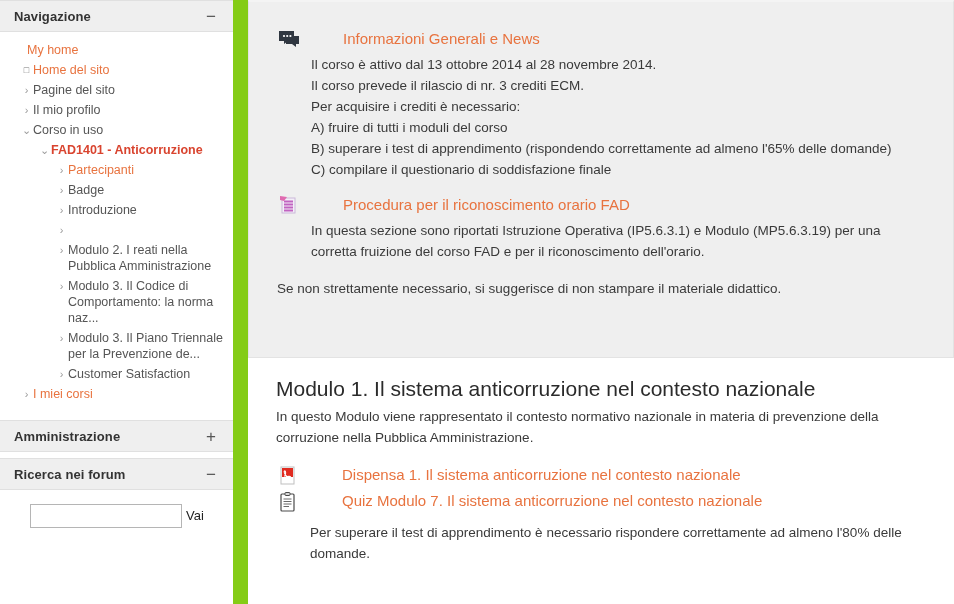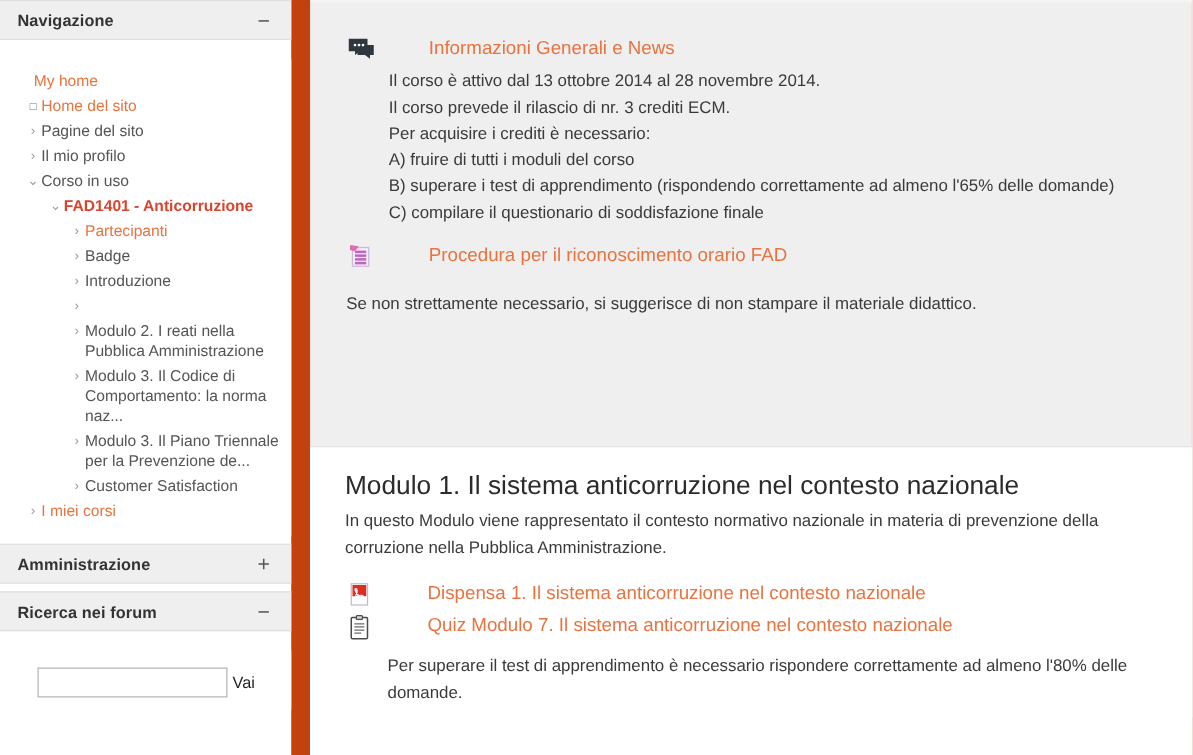--- a/index.html
+++ b/index.html
@@ -3,21 +3,21 @@
 <meta charset="utf-8">
 <style>
   * { box-sizing: border-box; }
   html, body {
     margin: 0; padding: 0;
     width: 954px; height: 604px;
     background: #ffffff;
     font-family: "Liberation Sans", sans-serif;
     overflow: hidden;
   }
-  .page { position: relative; width: 852px; height: 604px; background: #c2410c; padding-left: 22px; }
+  .page { position: relative; width: 852px; height: 604px; background: #84cc16; padding-left: 22px; }
 
   
   .sidebar {
     position: absolute; left: 0; top: 0;
     width: 233px; height: 604px;
     background: #ffffff;
   }
   .block { margin-bottom: 0; }
   .block-header {
     background: #efefef;
@@ -30,21 +30,21 @@
   }
   .block-title {
     font-size: 13px; font-weight: bold; color: #333333;
     letter-spacing: 0.1px;
   }
   .block-toggle {
     font-size: 17px; color: #555; line-height: 1;
     width: 16px; text-align: center; font-weight: 400;
     cursor: pointer;
   }
-  .block-body { padding: 8px 0 10px 0; background: #fff; margin-top: 15px; }
+  .block-body { padding: 8px 0 10px 0; background: #fff; }
 
   .nav-tree { list-style: none; margin: 0; padding: 0; }
   .nav-item {
     position: relative;
     font-size: 12.5px;
     line-height: 16px;
     padding: 2px 6px 2px 0;
     display: flex;
     align-items: flex-start;
   }
@@ -279,20 +279,23 @@
             <rect x="5" y="3" width="13" height="15" fill="#f3eef7" stroke="#cbb8da" stroke-width="1"></rect>
             <rect x="7" y="5.5" width="9" height="2" fill="#c163c1"></rect>
             <rect x="7" y="8.5" width="9" height="2" fill="#c163c1"></rect>
             <rect x="7" y="11.5" width="9" height="2" fill="#c163c1"></rect>
             <rect x="7" y="14.5" width="9" height="2" fill="#c163c1"></rect>
             <path d="M3 1 l7 1 l-3 4 l-4 -1 z" fill="#e06bb0"></path>
           </svg>
         </span>
         <a class="act-link">Procedura per il riconoscimento orario FAD</a>
       </div>
+      <div class="act-body">
+        <p>In questa sezione sono riportati Istruzione Operativa (IP5.6.3.1) e Modulo (MP5.6.3.19) per una corretta fruizione del corso FAD e per il riconoscimento dell'orario.</p>
+      </div>
       <p class="free-text">Se non strettamente necessario, si suggerisce di non stampare il materiale didattico.</p>
 
     </div>
 
     <div class="section-white">
       <h2 class="sec-title">Modulo 1. Il sistema anticorruzione nel contesto nazionale</h2>
       <p class="sec-desc">In questo Modulo viene rappresentato il contesto normativo nazionale in materia di prevenzione della corruzione nella Pubblica Amministrazione.</p>
 
       <div class="act-row">
         <span class="act-icon">

